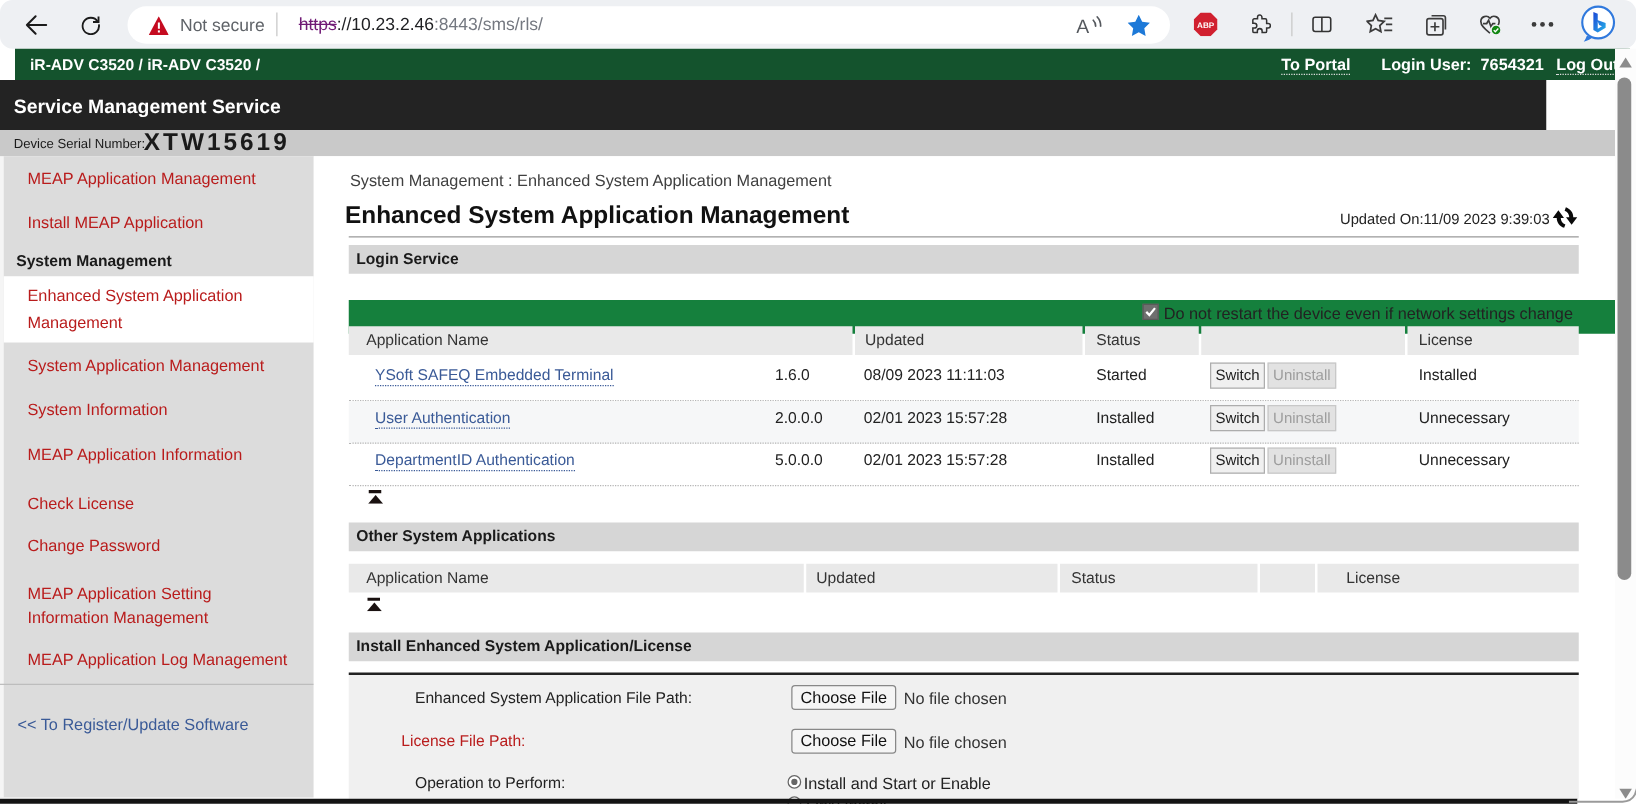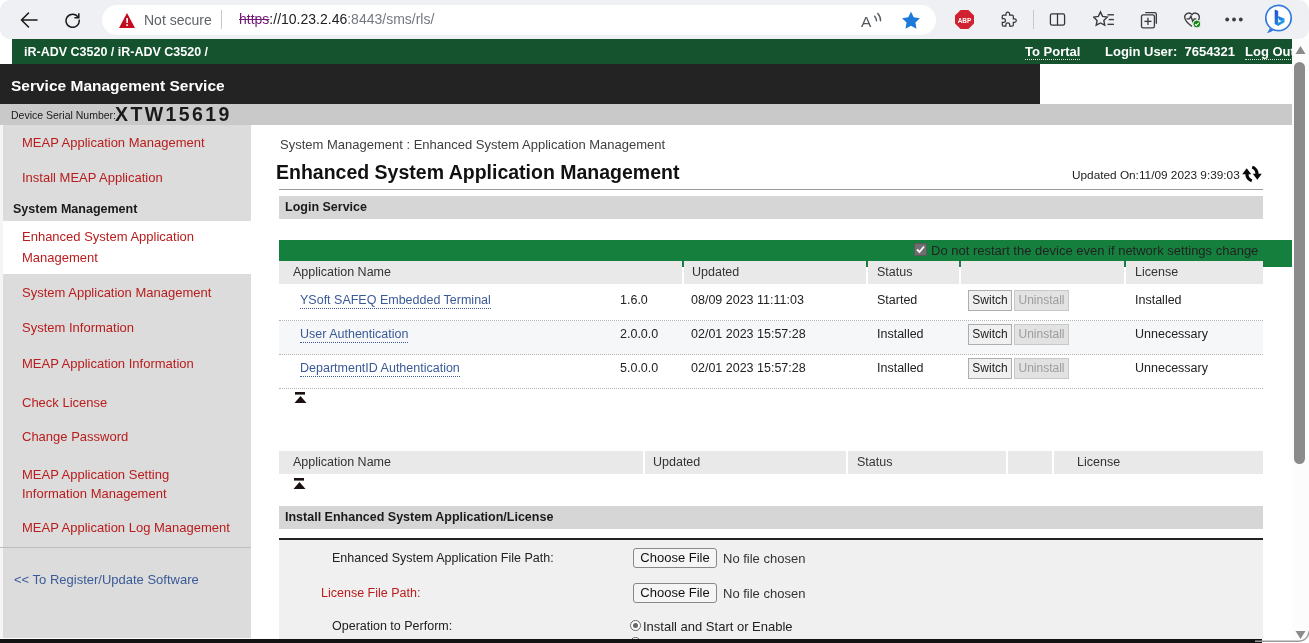--- a/index.html
+++ b/index.html
@@ -6,21 +6,21 @@
 html,body { width:1309px; height:643px; overflow:hidden; background:#fff;
   font-family:"Liberation Sans", sans-serif; }
 .abs { position:absolute; }
 
 
 #toolbar { position:absolute; left:0; top:0; width:1309px; height:39px; background:#eef0f3;border-radius:10px; }
 #pill { position:absolute; left:102px; top:5px; width:834px; height:30px; background:#fff; border-radius:15px; }
 
 
 #bar1 { position:absolute; left:0; top:39px; width:1292px; height:25px; background:#14532d; color:#fff;margin-left:12px; }
-#bar2 { position:absolute; left:0; top:64px; width:1040px; height:40px; background:#232323; color:#fff; }
+#bar2 { position:absolute; left:0; top:64px; width:1237px; height:40px; background:#232323; color:#fff; }
 #serial { position:absolute; left:0; top:104px; width:1292px; height:21px; background:#c9c9c9; color:#1a1a1a; }
 
 
 #sidebar { position:absolute; left:0; top:125px; width:251px; height:513px; background:#dcdcdc; }
 .sitem { position:absolute; left:22px; font-size:13px; color:#b91c1c; }
 .shead { position:absolute; left:13px; font-size:12.5px; font-weight:bold; color:#1a1a1a; }
 #selbox { position:absolute; left:3px; top:96px; width:248px; height:53px; background:#fff; }
 
 
 #content { position:absolute; left:251px; top:125px; width:1041px; height:514px; background:#fff; }
@@ -224,20 +224,23 @@
   <div class="btn" style="left:717px;top:233px;width:44px">Switch</div>
   <div class="btn dis" style="left:763px;top:233px;width:55px">Uninstall</div>
   <div class="cell" style="left:884px;top:236px">Unnecessary</div>
   <div class="rowline" style="top:263px"></div>
 
   <svg class="topicon" style="left:43px;top:267px" viewBox="0 0 13 11">
     <rect x="1" y="0" width="10" height="2.6" fill="#1a1110"></rect>
     <path d="M6.5 4 L12.5 11 H0.5 Z" fill="#1a1110"></path>
   </svg>
 
+  <div class="cbar" style="top:293px">
+      <span>Other System Applications</span>
+    </div>
 
   <div class="th" style="left:28px;top:326px;width:364px">
       <span style="left:14px">Application Name</span>
     </div>
   <div class="th" style="left:394px;top:326px;width:201px">
       <span style="left:8px">Updated</span>
     </div>
   <div class="th" style="left:597px;top:326px;width:158px">
       <span style="left:9px">Status</span>
     </div>

